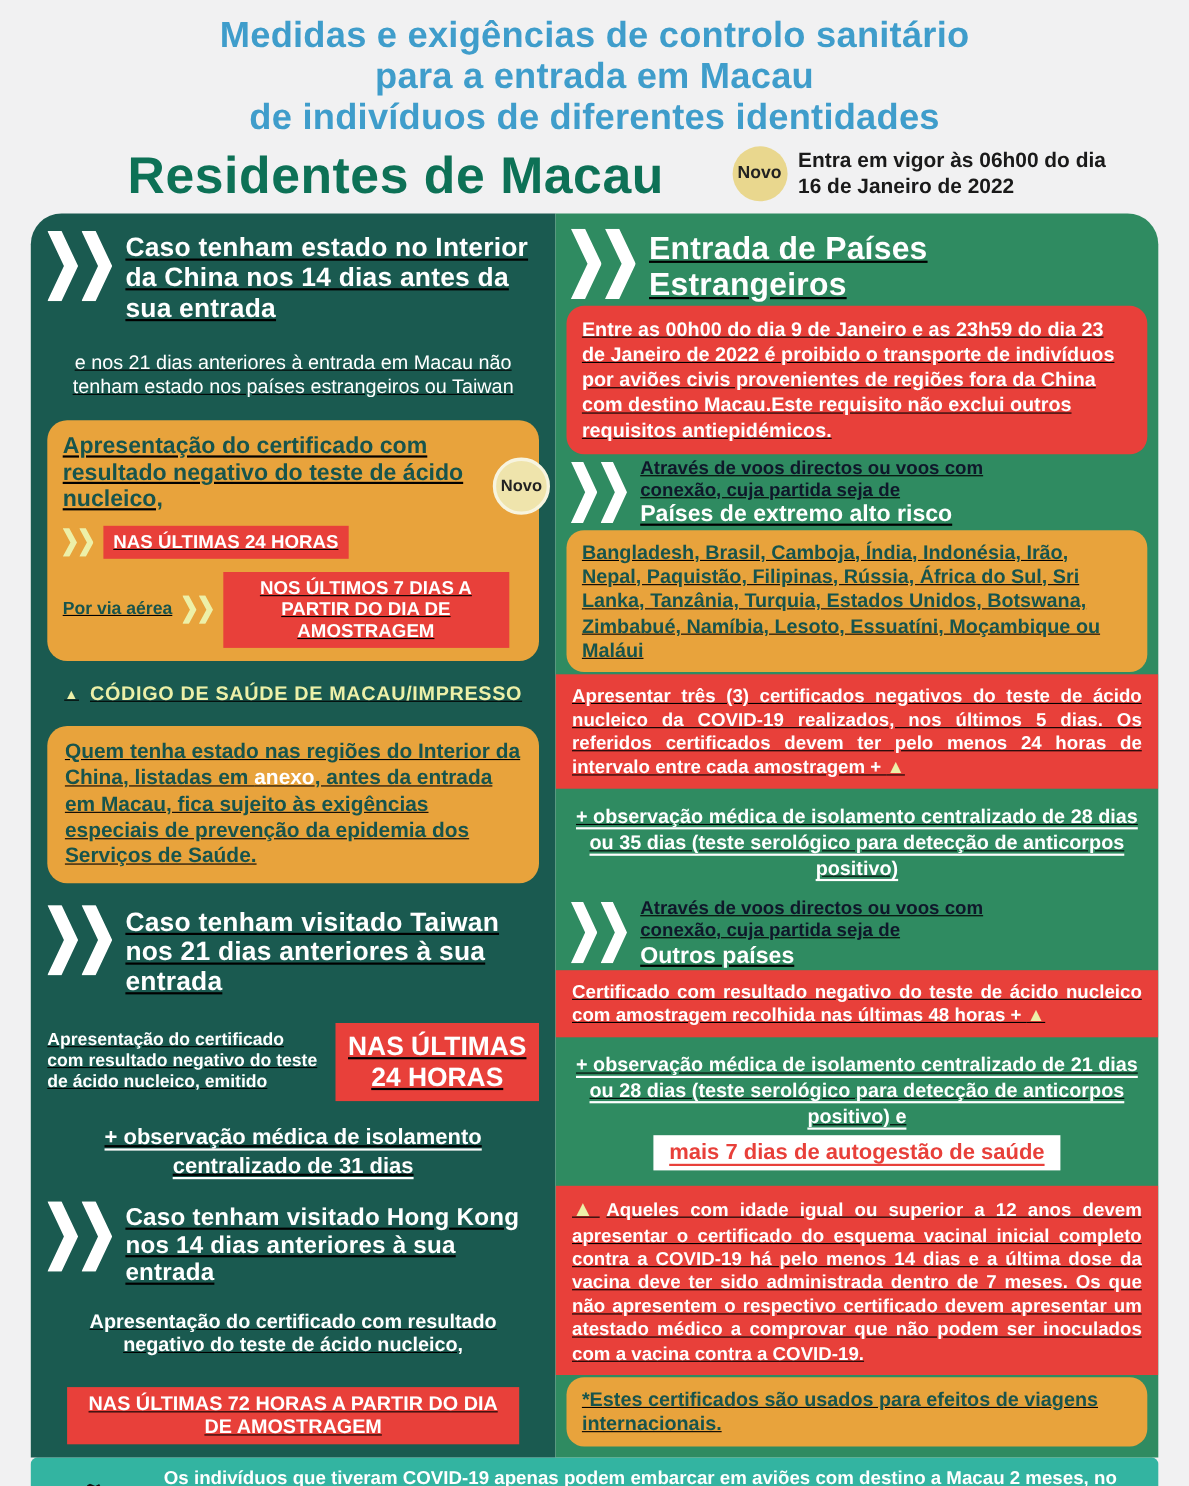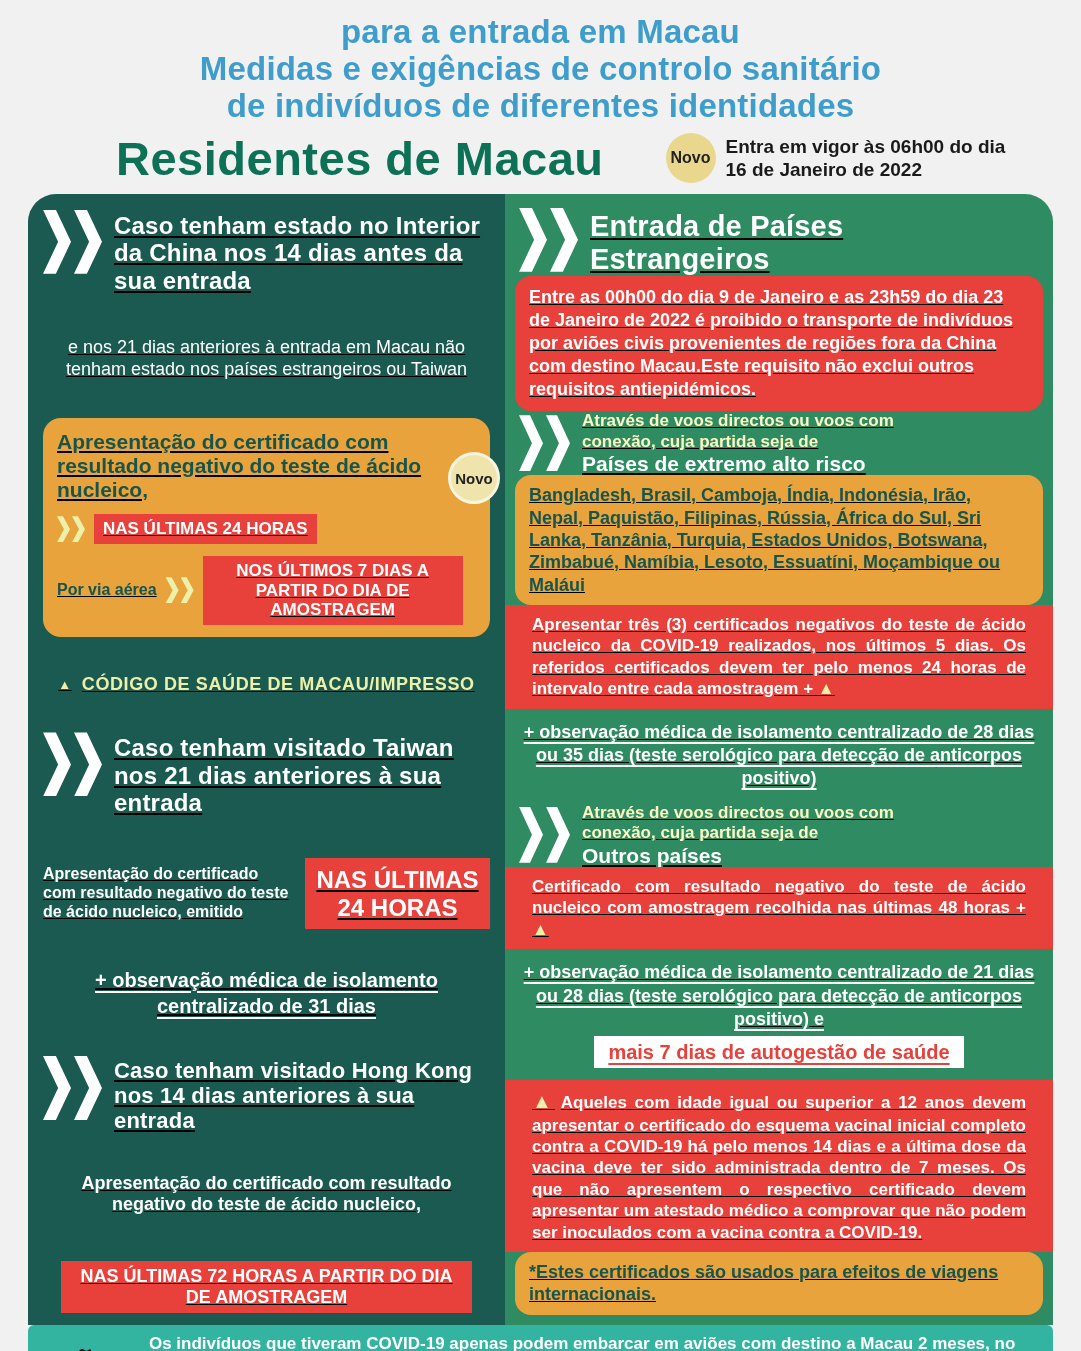--- a/index.html
+++ b/index.html
@@ -64,24 +64,24 @@
   .note-underline span { text-decoration:underline; text-underline-offset:4px; text-decoration-thickness:2px; }
 
   .s3-text { text-align:center; font-size:18px; line-height:1.2; font-weight:600; margin-top:2px; }
   .chip-center { display:block; width:max-content; max-width:92%; margin:8px auto 0; font-size:18px; }
 
   
   .pad-r { padding-left:14px; padding-right:14px; }
   .r-head .h { font-size:29px; }
   .rbox-rounded { background:#E8403A; border-radius:16px; margin:0 10px; padding:10px 14px; font-size:18px; line-height:1.28; font-weight:600; }
   .flight { display:flex; gap:12px; align-items:center; }
-  .flight .pre { color:#fef9c3; font-size:17px; line-height:1.2; font-weight:600; }
+  .flight .pre { color:#0f172a; font-size:17px; line-height:1.2; font-weight:600; }
   .flight .bold { color:#fff; font-weight:800; font-size:21px; line-height:1.1; }
   .obox-r { background:#E8A33C; border-radius:16px; margin:0 10px; padding:9px 14px; color:#17544C; font-weight:700; font-size:18px; line-height:1.24; }
-  .rbox-full { background:#E8403A; padding:9px 27px; font-size:17px; line-height:1.26; font-weight:600; text-align:justify; }
+  .rbox-full { background:#E8403A; padding:9px 15px; font-size:17px; line-height:1.26; font-weight:600; text-align:justify; }
   .r-note { text-align:center; font-size:18px; line-height:1.3; font-weight:600; padding:12px 8px; }
   .r-note span.u { text-decoration:underline; text-underline-offset:4px; text-decoration-thickness:2px; }
   .self-wrap { text-align:center; margin-top:5px; }
   .self { display:inline-block; background:#fff; color:#E8403A; font-weight:700; font-size:20px; padding:3px 14px; text-decoration:underline; text-underline-offset:4px; }
   .vac-tri { color:#EDF0A8; font-size:20px; padding-right:6px; }
 
   
   .band { margin:0 28px; height:80px; background:#33B4A1; border-radius:6px 6px 44px 44px; display:flex; align-items:center; gap:30px; padding:0 26px 0 44px; color:#fff; }
   .plane { font-size:56px; line-height:1; color:#111; transform:rotate(-28deg); flex:0 0 auto; }
   .band-text { font-size:17px; line-height:1.22; font-weight:600; }
@@ -98,22 +98,22 @@
   .logo-circle::before { content:""; position:absolute; inset:6px; border-radius:50%; border:9px solid #2F2F2F; border-right-color:transparent; }
   .logo-abbr { position:absolute; bottom:8px; left:50%; transform:translateX(-50%); font-size:17px; font-weight:700; color:#2F2F2F; background:#F3C00C; padding:0 2px; line-height:1; }
   .logo-bar { width:3px; height:74px; background:#3A3A3A; }
   .logo-cn { font-size:27px; color:#3A3A3A; font-weight:600; letter-spacing:1px; }
   .logo-pt { font-style:italic; color:#6d28d9; font-size:20px; line-height:1.18;text-align:right; }
 </style>
 </head>
 <body>
 
 <div class="header">
+  <div class="title-line">Medidas e exigências de controlo sanitário</div>
   <div class="title-line">para a entrada em Macau</div>
-  <div class="title-line">Medidas e exigências de controlo sanitário</div>
   <div class="title-line">de indivíduos de diferentes identidades</div>
   <div class="sub-row">
     <div class="subtitle">Residentes de Macau</div>
     <div class="novo-wrap">
       <div class="novo-badge">Novo</div>
       <div class="effective">
         <div>Entra em vigor às 06h00 do dia</div>
         <div>16 de Janeiro de 2022</div>
       </div>
     </div>
@@ -153,20 +153,23 @@
       </div>
       <div class="novo-float">Novo</div>
     </div>
 
     <div class="code-note">
       <span class="tri" style="font-size:13px">▲</span>
       <span>CÓDIGO DE SAÚDE DE MACAU/IMPRESSO</span>
     </div>
 
 
+    <div class="obox2">
+      <span>Quem tenha estado nas regiões do Interior da China, listadas em </span><span class="link">anexo</span><span>, antes da entrada em Macau, fica sujeito às exigências especiais de prevenção da epidemia dos Serviços de Saúde.</span>
+    </div>
 
     <div class="sec-head">
       <span class="chev chev-big">
           <i></i>
           <i></i>
         </span>
       <div class="h">Caso tenham visitado Taiwan nos 21 dias anteriores à sua entrada</div>
     </div>
 
     <div class="s2-row">

